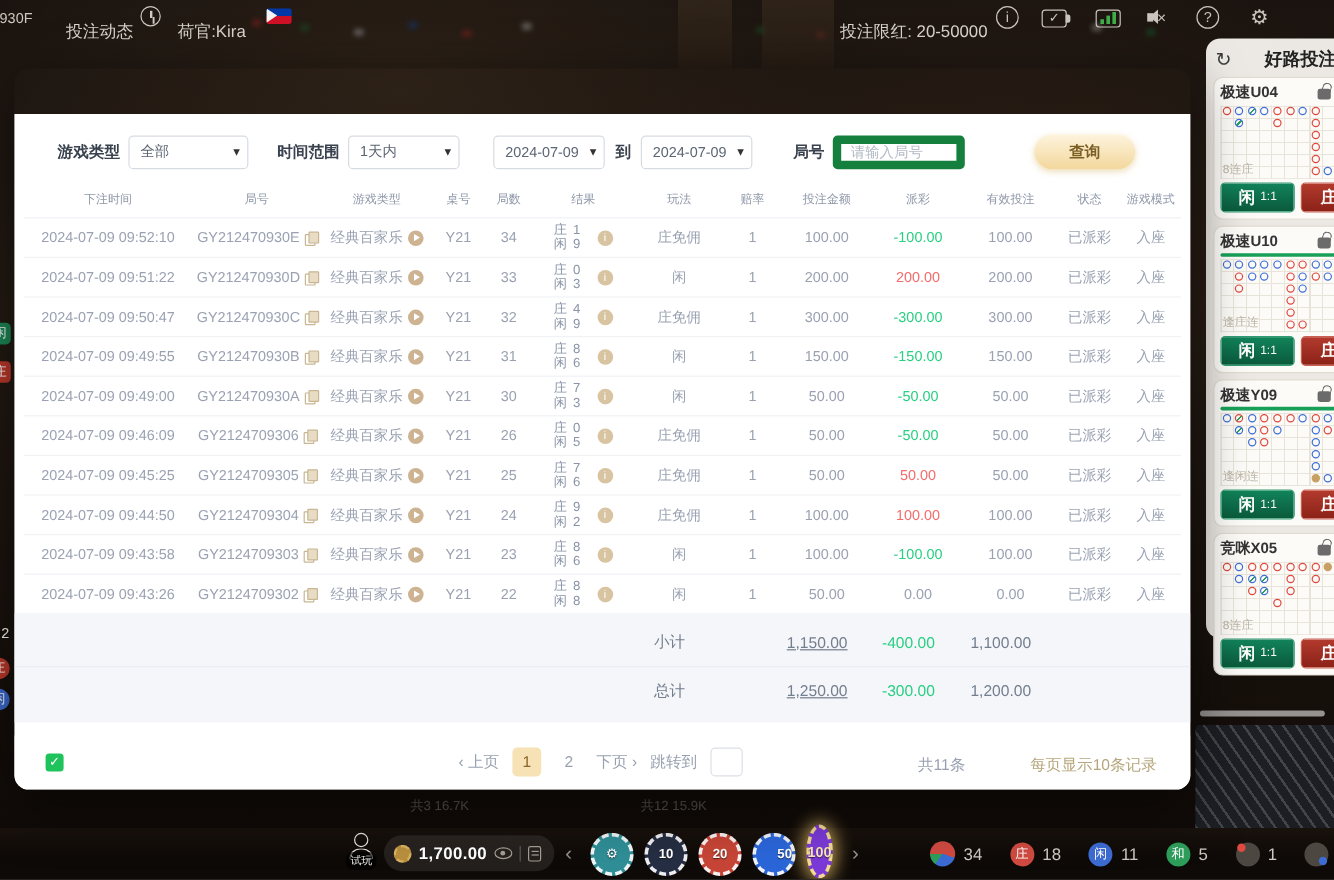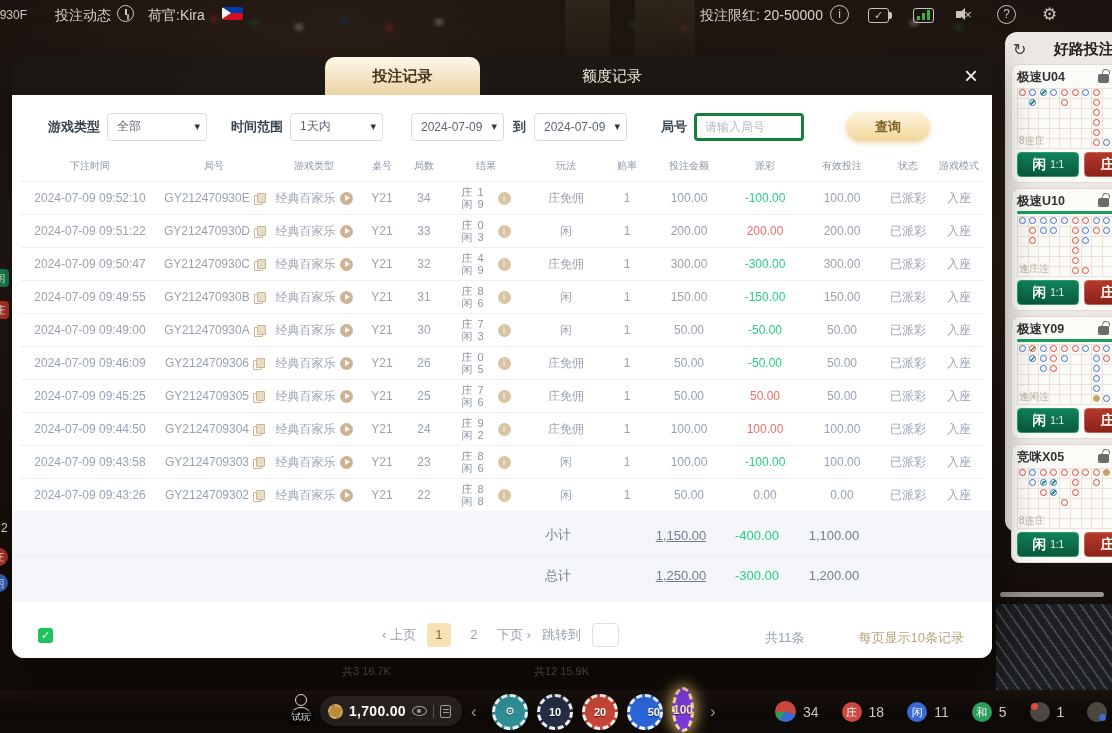--- a/index.html
+++ b/index.html
@@ -19,21 +19,21 @@
   .bg-door { position:absolute; top:0; height:57px; background:linear-gradient(180deg,#6b5138,#4a3626); opacity:.5; }
   .bg-dim { position:absolute; inset:0; background:rgba(0,0,0,.38); }
   .bg-hint { position:absolute; color:rgba(255,255,255,.28); font-size:11px;text-align:center; }
   .bg-scrollbar { position:absolute; left:1000px; top:592px; width:104px; height:5px; border-radius:3px; background:rgba(255,255,255,.55); }
   .bg-hatch { position:absolute; left:996px; top:604px; width:116px; height:86px; background:#20242b;
     background-image:repeating-linear-gradient(55deg, rgba(255,255,255,.22) 0 2px, transparent 2px 9px); opacity:.8; border-radius:4px 0 0 0; }
   .seat-number { position:absolute; left:1090px; top:531px; color:#eee; font-size:13px; font-weight:bold; text-shadow:0 1px 2px #000; }
 
   
   .topbar { position:absolute; left:0; top:0; width:100%; height:30px; z-index:5; color:#d8d3cb; font-size:14px; }
-  .tb-text { position:absolute; top:7px; white-space:nowrap; }
+  .tb-text { position:absolute; top:18px; white-space:nowrap; }
   .frag-code { position:absolute; left:-7px; top:8px; font-size:12px; color:#cfc9c0; }
   .clock-icon { position:absolute; left:117px; top:5px; width:17px; height:17px; border:1.5px solid #cfc9c0; border-radius:50%; }
   .clock-icon::after { content:""; position:absolute; left:7px; top:3px; width:1.5px; height:6px; background:#cfc9c0; box-shadow:2px 5px 0 -0.2px #cfc9c0; }
   .ph-flag { position:absolute; left:222px; top:7px; width:21px; height:13px; border-radius:2px; overflow:hidden;
     background:linear-gradient(180deg,#0038a8 50%, #ce1126 50%); }
   .ph-flag::before { content:""; position:absolute; left:0; top:0; border-left:9px solid #f4f4f4; border-top:6.5px solid transparent; border-bottom:6.5px solid transparent; }
   .tb-icon { position:absolute; top:5px; width:19px; height:19px; color:#c9c4bd; }
   .circ { border:1.5px solid #c9c4bd; border-radius:50%; text-align:center; font-size:12px; line-height:16px; font-style:normal; }
   .video-icon { border:1.5px solid #c9c4bd; border-radius:3px; width:21px; height:15px; top:8px; text-align:center; font-size:11px; line-height:13px; }
   .video-icon::after { content:""; position:absolute; right:-4px; top:3px; width:4px; height:7px; background:#c9c4bd; border-radius:0 2px 2px 0; }
@@ -54,23 +54,23 @@
   .tab-inactive { position:absolute; left:520px; top:0; width:160px; height:38px; text-align:center; line-height:38px; font-size:15px; color:#efe9da; cursor:pointer; }
   .close-btn { position:absolute; right:14px; top:5px; font-size:24px; color:#f0ede7; cursor:pointer; line-height:28px; }
   .modal-body { position:absolute; left:0; top:38px; width:100%; bottom:0; background:#fff; border-radius:0 0 12px 12px; overflow:hidden; }
 
   
   .filter-bar { display:flex; align-items:center; height:29px; margin:17px 0 0 36px; font-size:13px; color:#39424e; }
   .flabel { font-weight:bold; margin-right:7px; white-space:nowrap; }
   .select { position:relative; display:inline-flex; align-items:center; height:28px; border:1px solid #d7dbe2; border-radius:4px;
     padding:0 20px 0 9px; color:#5c6573; font-size:12px; background:#fff; cursor:pointer; }
   .select .caret { position:absolute; right:6px; top:6px; font-size:11px; color:#333; font-style:normal; }
-  .round-input { width:110px; height:28px; border:3px solid #15803d; border-radius:4px; padding:0 8px; font-size:12px; color:#555; outline:none; }
+  .round-input { width:110px; height:28px; border:7px solid #15803d; border-radius:4px; padding:0 8px; font-size:12px; color:#555; outline:none; }
   .round-input::placeholder { color:#b3bac4; }
-  .query-btn { margin-left:auto; margin-right:62px; width:84px; height:29px; border:none; border-radius:15px; cursor:pointer;
+  .query-btn { margin-left:auto; margin-right:46px; width:84px; height:29px; border:none; border-radius:15px; cursor:pointer;
     background:linear-gradient(180deg,#fdf4dd 0%,#f3d79c 100%); box-shadow:0 2px 5px rgba(222,186,110,.5);
     color:#7c5f25; font-size:13px; font-weight:bold; }
 
   
   .grid-cols { display:grid; grid-template-columns:140px 108px 92px 44px 40px 84px 76px 46px 78px 74px 80px 52px 50px; align-items:center; }
   .table { margin:10px 8px 0 8px; }
   .thead { height:30px; color:#8e97a8; font-size:10px; text-align:center; }
   .trow { height:33px; border-top:1px solid #f0f2f6; color:#9aa2b2; font-size:12px; text-align:center; }
   .c { display:flex; justify-content:center; align-items:center; gap:4px; }
   .copy-icon { position:relative; width:10px; height:11px; display:inline-block; }
@@ -421,25 +421,20 @@
       <span class="pair bp"></span>
       <span>1</span>
         <span class="stat-gap"></span>
       <span class="pair pp"></span>
       <span class="stat-gap"></span>
 
     </div>
   </div>
 
   <div class="modal">
-    <div class="tabstrip">
-      <div class="tab-active">投注记录</div>
-      <div class="tab-inactive">额度记录</div>
-      <span class="close-btn">×</span>
-    </div>
     <div class="modal-body">
 
       <div class="filter-bar">
         <span class="flabel">游戏类型</span>
         <span class="select" style="width:100px;">
           <span>全部</span>
             <i class="caret">▾</i>
         </span>
         <span class="flabel" style="margin-left:24px;">时间范围</span>
         <span class="select" style="width:93px;">

